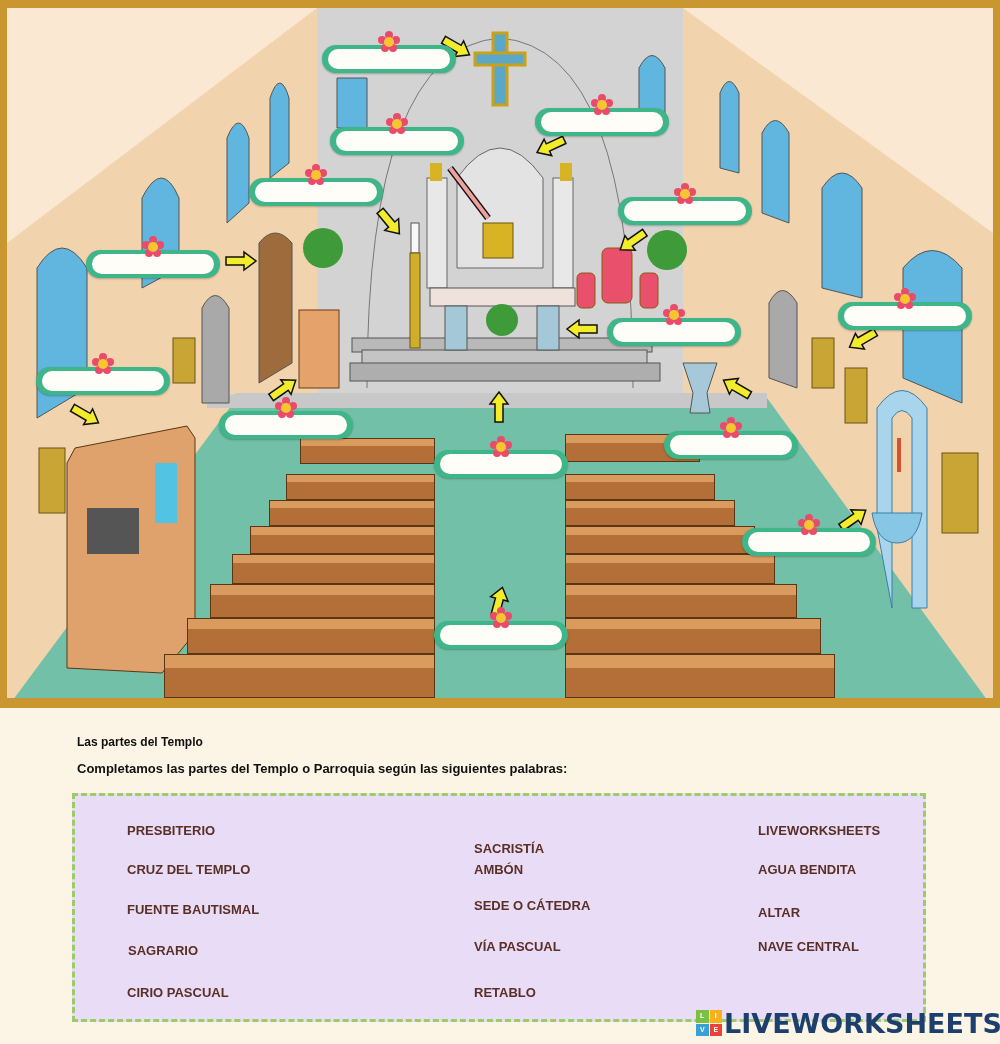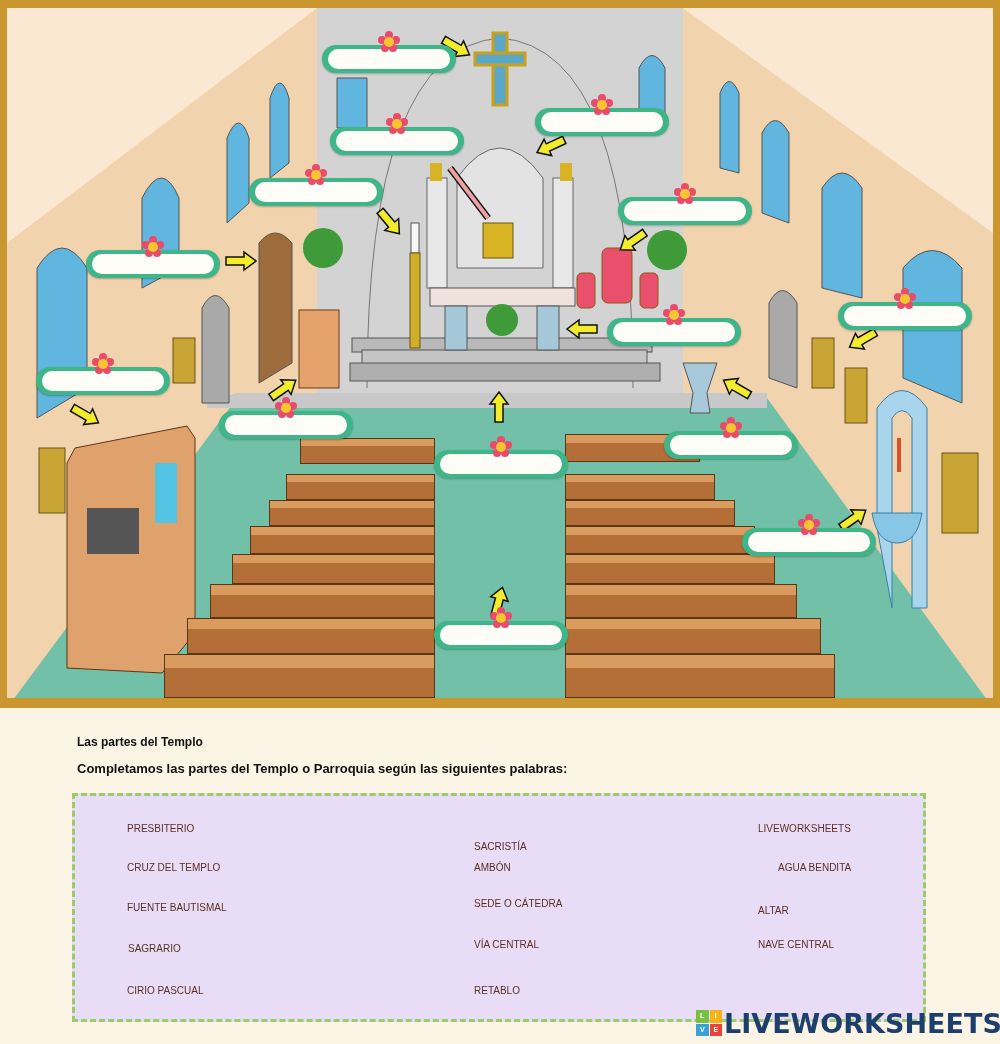--- a/index.html
+++ b/index.html
@@ -8,21 +8,21 @@
   .scene-inner { position: absolute; left: 7px; top: 8px; width: 986px; height: 690px; overflow: hidden; background: #fbe9d3; }
   .ceil { position: absolute; inset: 0; }
   .label-box { position: absolute; width: 134px; height: 28px; border-radius: 14px; background: #3fb58a; padding: 4px 6px; box-shadow: 0 1px 2px rgba(0,0,0,0.25); }
   .label-box input { width: 100%; height: 100%; border: none; border-radius: 10px; background: #fffdf8; outline: none; font-family: "Liberation Sans", sans-serif; font-size: 12px; padding: 0 6px; }
   .flower { position: absolute; width: 22px; height: 22px; top: -14px; left: 50%; margin-left: -11px; }
   .pew { position: absolute; background: linear-gradient(#d99b5e 0 30%, #b46e37 30% 100%); border: 1px solid #5b3614; }
   .title1, .title2 { position: absolute; left: 77px; font-weight: bold; font-size: 12px; color: #111; }
   .title1 { top: 735px; }
   .title2 { top: 761px; font-size: 13px; }
   .wordbank { position: absolute; left: 72px; top: 793px; width: 854px; height: 229px; background: #e8dcf6; border: 3px dashed #9ccc6a; }
-  .word { position: absolute; font-size: 10px; font-weight: normal; color: #5a2f26; }
+  .word { position: absolute; font-size: 13px; font-weight: bold; color: #5a2f26; }
   .logo { position: absolute; left: 696px; top: 1007px; height: 32px; display: flex; align-items: center; }
   .logo-cube { width: 26px; height: 26px; display: grid; grid-template-columns: 1fr 1fr; gap: 1px; margin-right: 2px; }
   .logo-cube span { display: block; font-size: 7px; font-weight: bold; color: #fff; text-align: center; line-height: 12px; }
   .logo-text { font-size: 27px; font-weight: bold; color: #1d3f6e; letter-spacing: 0px; font-family: "DejaVu Sans", sans-serif; }
 </style>
 </head>
 <body>
 
 <div class="scene">
   <div class="scene-inner">
@@ -346,25 +346,25 @@
 <div class="wordbank">
   <div class="word" style="left:52px;top:27px;">PRESBITERIO</div>
   <div class="word" style="left:52px;top:66px;">CRUZ DEL TEMPLO</div>
   <div class="word" style="left:52px;top:106px;">FUENTE BAUTISMAL</div>
   <div class="word" style="left:53px;top:147px;">SAGRARIO</div>
   <div class="word" style="left:52px;top:189px;">CIRIO PASCUAL</div>
 
   <div class="word" style="left:399px;top:45px;">SACRISTÍA</div>
   <div class="word" style="left:399px;top:66px;">AMBÓN</div>
   <div class="word" style="left:399px;top:102px;">SEDE O CÁTEDRA</div>
-  <div class="word" style="left:399px;top:143px;">VÍA CENTRAL</div>
+  <div class="word" style="left:399px;top:143px;">VÍA PASCUAL</div>
   <div class="word" style="left:399px;top:189px;">RETABLO</div>
 
   <div class="word" style="left:683px;top:27px;">LIVEWORKSHEETS</div>
-  <div class="word" style="left:683px;top:66px;margin-left:20px;">AGUA BENDITA</div>
+  <div class="word" style="left:683px;top:66px;">AGUA BENDITA</div>
   <div class="word" style="left:683px;top:109px;">ALTAR</div>
   <div class="word" style="left:683px;top:143px;">NAVE CENTRAL</div>
 </div>
 
 <div class="logo">
   <div class="logo-cube">
     <span style="background:#7ac143">L</span>
     <span style="background:#f6b21b">I</span>
     <span style="background:#3aa0d8">V</span>
     <span style="background:#e8423b">E</span>

